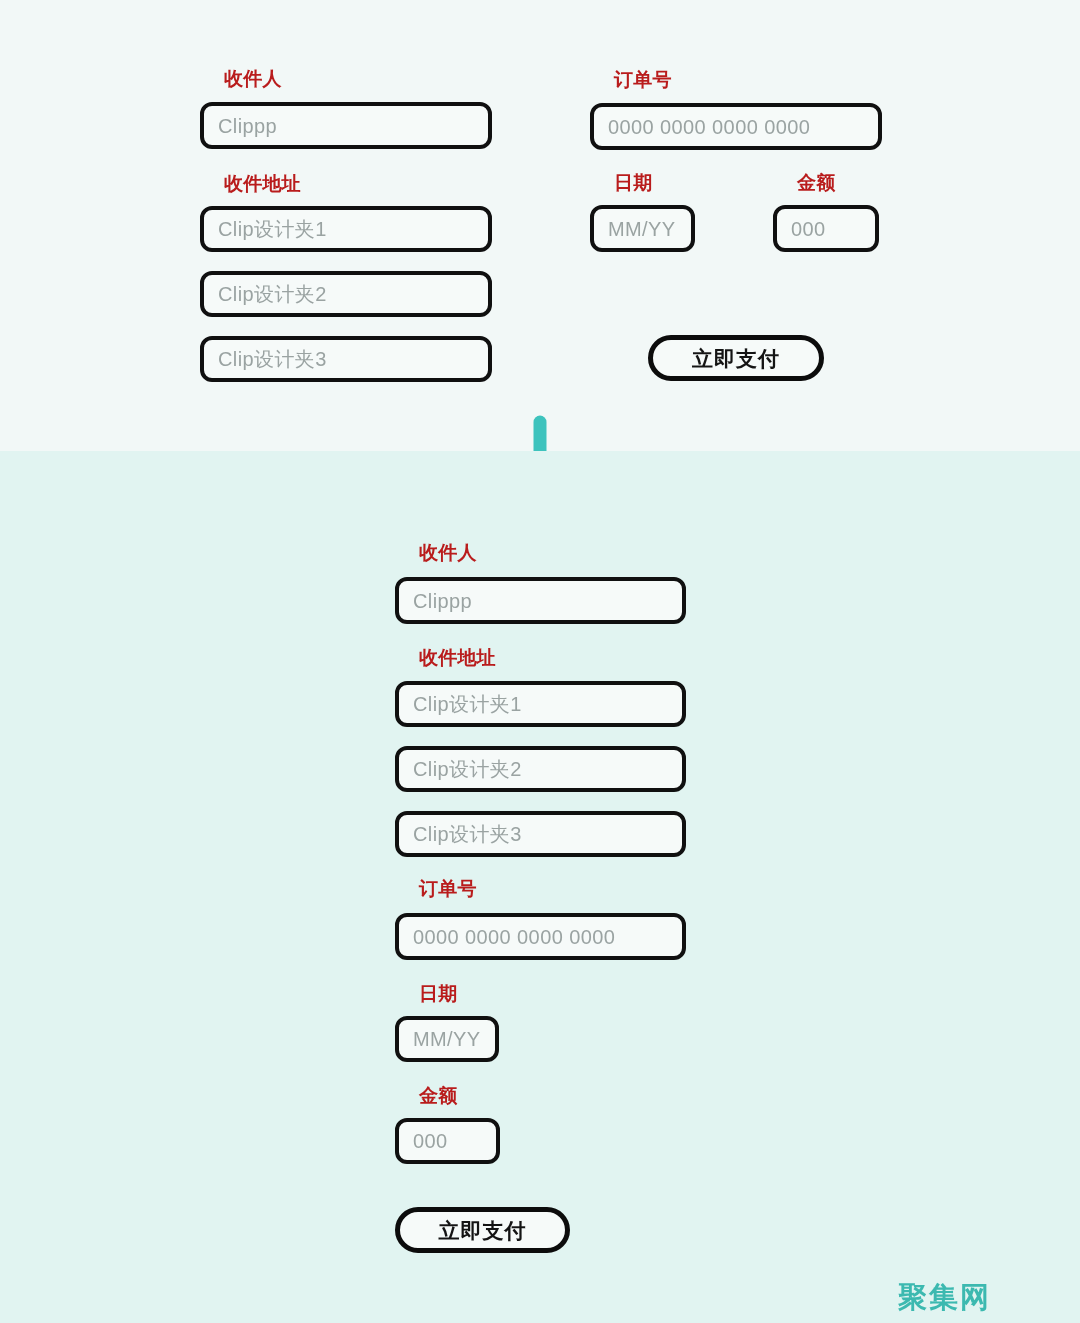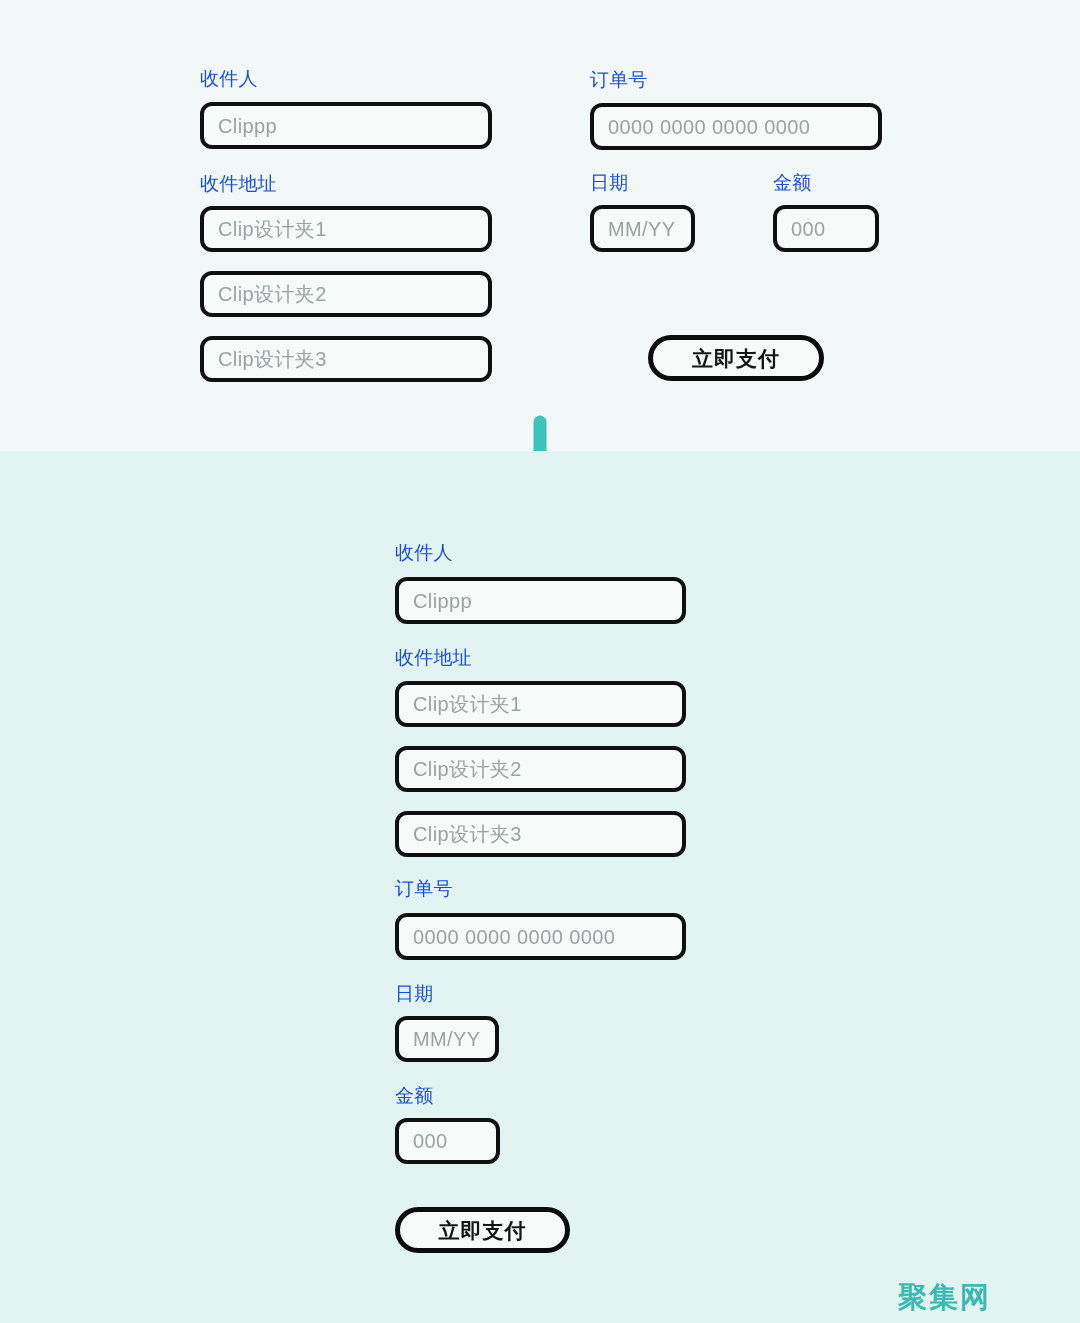--- a/index.html
+++ b/index.html
@@ -29,25 +29,26 @@
   }
   #panel-mobile {
     top: 451px;
     height: 872px;
     background: #e1f4f1;
   }
 
   
   .field-label {
     font-size: 19px;
-    font-weight: normal;
-    color: #1d4ed8;
+    font-weight: bold;
+    color: #b91c1c;
     line-height: 1;
     letter-spacing: 0.2px;
     white-space: nowrap;
+    margin-left: 24px;
   }
   .input-box {
     box-sizing: border-box;
     background: #f6faf9;
     border: 4px solid #101010;
     border-radius: 12px;
     display: flex;
     align-items: center;
     padding: 12px 14px;
   }

